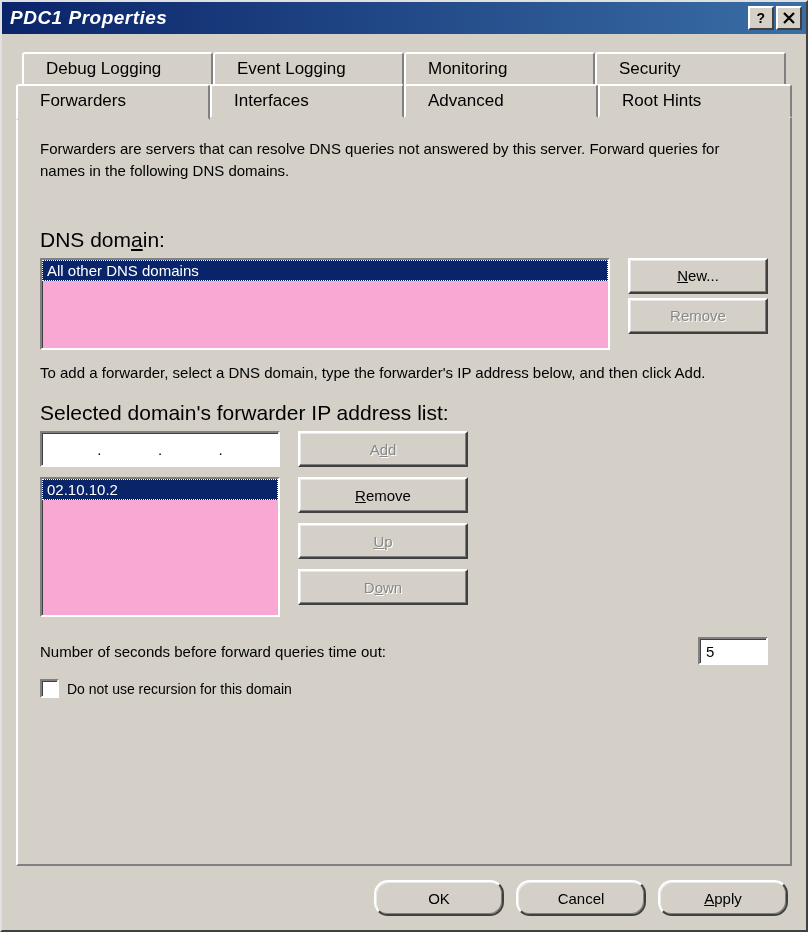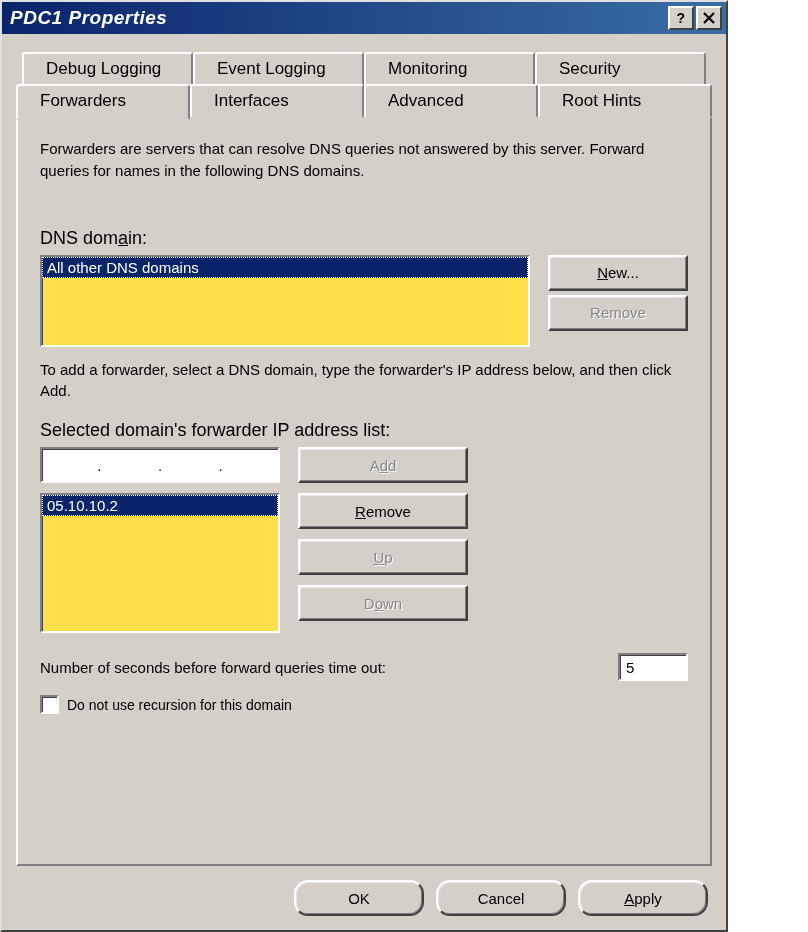--- a/index.html
+++ b/index.html
@@ -7,21 +7,21 @@
     margin: 0;
     padding: 0;
     background: #ffffff;
     font-family: "Tahoma", "MS Sans Serif", sans-serif;
     font-size: 14px;
     width: 808px;
     height: 932px;
     overflow: hidden;
   }
   .window {
-    width: 728px;
+    width: 808px;
     height: 932px;
     background: #d4d0c8;
     border: 2px solid;
     border-color: #e0e0e0 #404040 #404040 #e0e0e0;
     display: flex;
     flex-direction: column;
   }
   .titlebar {
     background: linear-gradient(to right, #0a246a, #3a6ea5);
     color: #ffffff;
@@ -88,24 +88,24 @@
   }
   .tab-panel {
     flex: 1;
     background: #d4d0c8;
     border: 2px solid;
     border-color: #ffffff #808080 #808080 #ffffff;
     border-top: none;
     padding: 20px 22px;
   }
   .desc { line-height: 1.45; margin-bottom: 46px; font-size: 15px; }
-  .label { margin-bottom: 6px; font-size: 18px; }
+  .label { margin-bottom: 6px; font-size: 21px; }
   .domain-row { display: flex; gap: 18px; margin-bottom: 12px; }
   .listbox {
-    background: #fde047;
+    background: #f9a8d4;
     border: 2px solid;
     border-color: #808080 #ffffff #ffffff #808080;
     box-shadow: inset 1px 1px 0 #404040;
   }
   .domain-list {
     flex: 1;
     height: 92px;
   }
   .list-item {
     padding: 2px 5px;
@@ -261,21 +261,21 @@
           </div>
           <div class="btn-col2">
             <button class="btn disabled">
                 <span>A<span class="u">d</span>d</span>
               </button>
           </div>
         </div>
 
         <div class="ip-list-row">
           <div class="listbox ip-list">
-            <div class="list-item selected">05.10.10.2</div>
+            <div class="list-item selected">02.10.10.2</div>
           </div>
           <div class="btn-col2">
             <button class="btn">
                 <span><span class="u">R</span>emove</span>
               </button>
             <button class="btn disabled">
                 <span><span class="u">U</span>p</span>
               </button>
             <button class="btn disabled">
                 <span>D<span class="u">o</span>wn</span>

